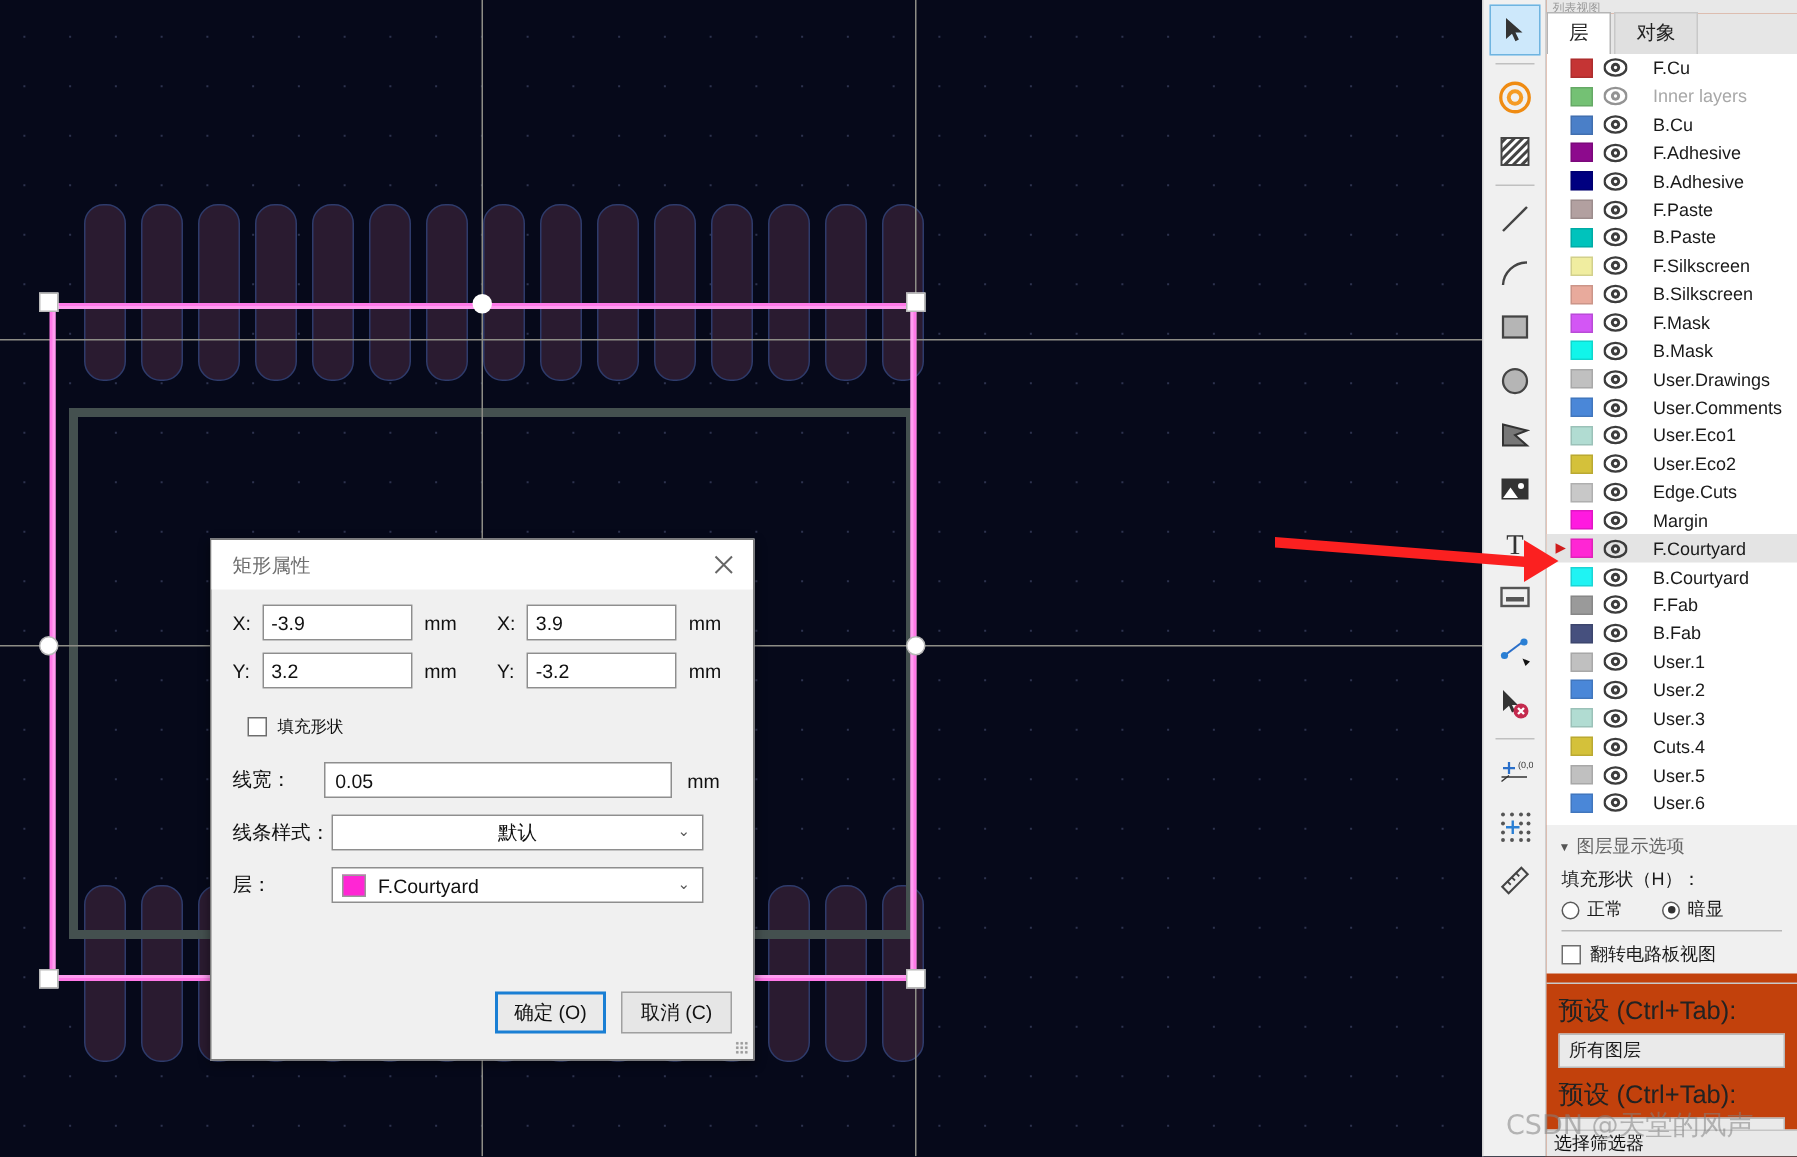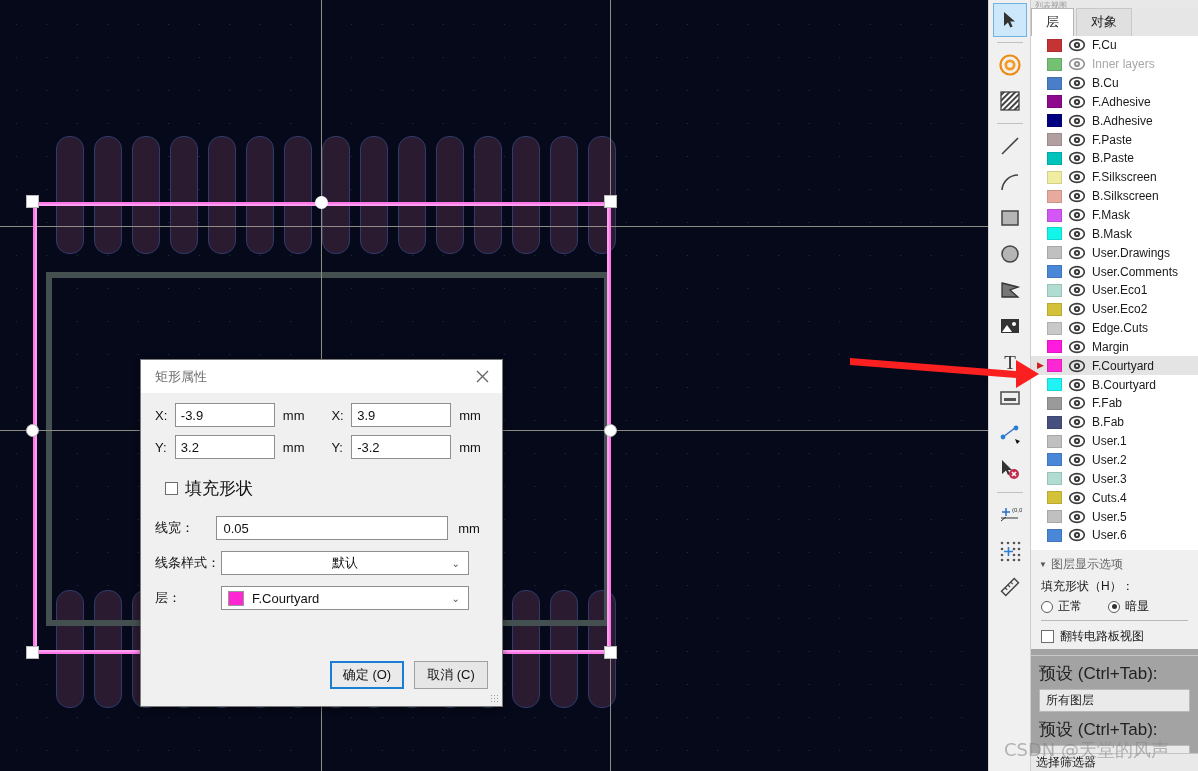--- a/index.html
+++ b/index.html
@@ -92,21 +92,21 @@
     border: 1px solid #6fb4e0;
   }
   .tool-sep {
     width: 26px; height: 1px; background: #c0c0c0; margin: 4px 0;
   }
 
   
   #rpanel {
     position: absolute; left: 1030px; top: 0;
     width: 168px; height: 771px;
-    background: #a3a3a3;
+    background: #c2410c;
     border-left: 1px solid #cfcfcf;
     font-size: 12px;
     color: #1a1a1a;
   }
   #panel-topstrip {
     height: 9px; background: #e8e8e8;
     font-size: 8px; color: #9a9a9a; overflow: hidden;
     padding-left: 4px;
   }
   
@@ -138,21 +138,21 @@
   }
   .layer-row.sel { background: #e4e4e4; }
   .row-arrow {
     width: 10px; font-size: 9px; color: #d01c1c; line-height: 1;
   }
   .swatch {
     width: 15px; height: 13px; margin-right: 7px; flex: none;
     border: 1px solid rgba(0,0,0,.12);
   }
   .eye { width: 16px; height: 16px; margin-right: 7px; flex: none; }
-  .lname { white-space: nowrap; }
+  .lname { white-space: nowrap; margin-left: 10px; }
   .lname.dim { color: #a8a8a8; }
 
   
   #ldo {
     padding: 4px 0 0 8px;
     background: #f0f0f0;
   }
   .ldo-title {
     font-size: 12px; color: #666; padding: 2px 0 4px 0;
     display: flex; align-items: center; gap: 4px;
@@ -234,21 +234,21 @@
   .cl { width: 22px; font-size: 13px; }
   .tin {
     width: 100px; height: 24px;
     border: 1px solid #8e8e8e; background: #ffffff;
     font-size: 13px; padding: 0 5px; color:#111;
     font-family: "Liberation Sans", sans-serif;
   }
   .unit { font-size: 13px; margin-left: 8px; width: 32px; }
   .gapc { width: 22px; }
 
-  .chk-shape { display:flex; align-items:center; gap:7px; margin: 18px 0 16px 10px; font-size:17px; cursor:pointer;}
+  .chk-shape { display:flex; align-items:center; gap:7px; margin: 18px 0 16px 10px; font-size:11px; cursor:pointer;}
   .frow { display:flex; align-items:center; margin-bottom: 11px; }
   .frow .lbl { width: 66px; font-size: 13px; }
   .wide-in {
     width: 248px; height: 24px; border: 1px solid #8e8e8e;
     background: #fff; font-size: 13px; padding: 5px 6px; color:#111;
     font-family: "Liberation Sans", sans-serif;
   }
   .sel-box {
     width: 248px; height: 24px; border: 1px solid #8e8e8e;
     background: #fff; font-size: 13px;

